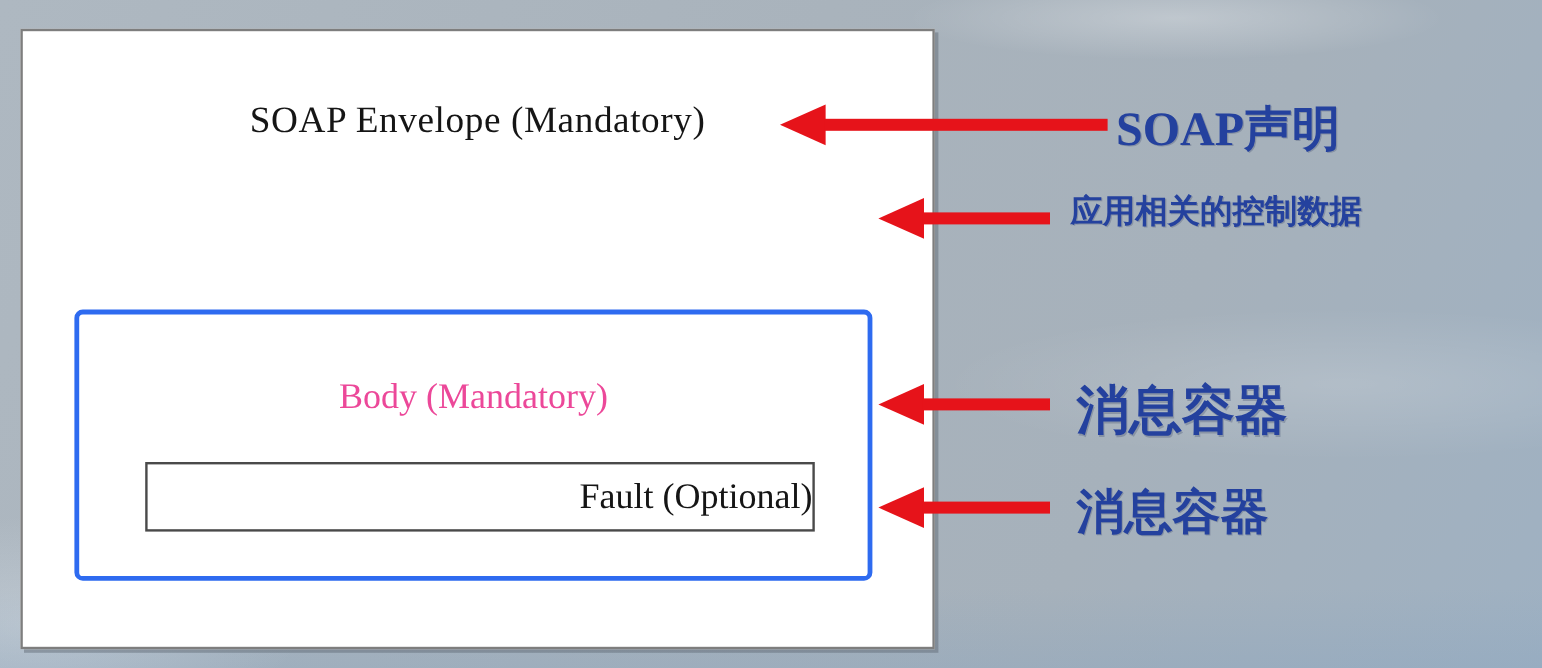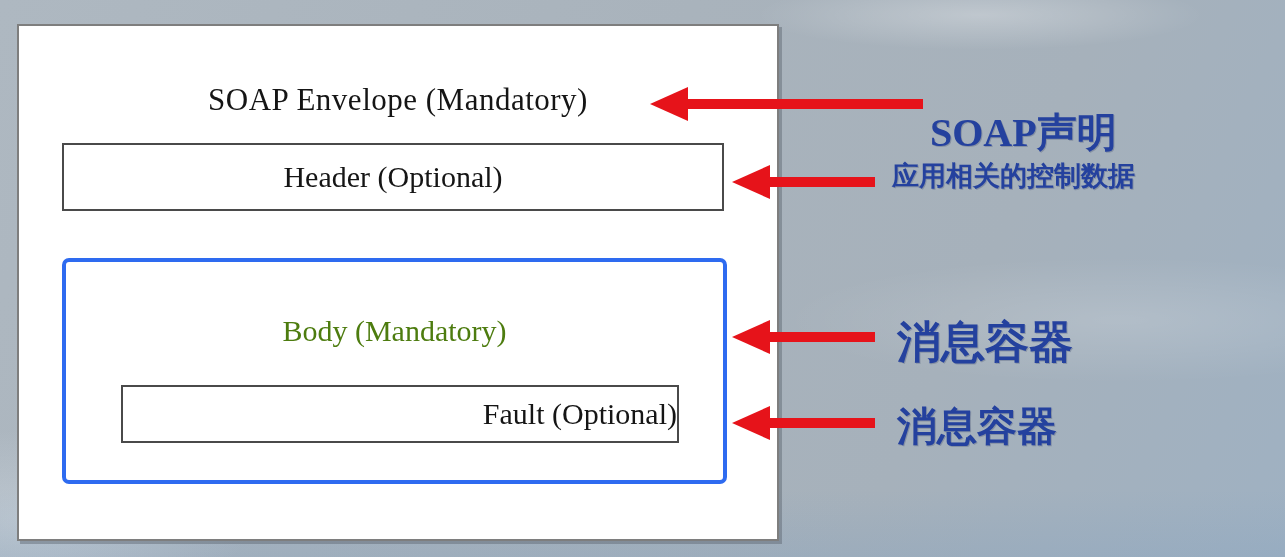--- a/index.html
+++ b/index.html
@@ -65,21 +65,21 @@
     width: 665px; height: 226px;
     border: 4px solid var(--body-border-blue, #2e6bf0);
     border-radius: 7px;
   }
   .body-label {
     position: absolute;
     left: 0; right: 0; top: 52px;
     text-align: center;
     font-family: "Liberation Serif", serif;
     font-size: 30px;
-    color: #4d7c0f;
+    color: #ec4899;
   }
   .fault-box {
     position: absolute;
     left: 55px; top: 123px;
     width: 558px; height: 58px;
     border: 2px solid var(--inner-border-gray, #4a4a4a);
     display: flex; align-items: center; justify-content: flex-end;
   }
 
   
@@ -112,37 +112,33 @@
     position: absolute;
     color: var(--annotation-blue, #24419e);
     font-weight: bold;
     white-space: nowrap;
     text-shadow: 1px 1px 0 rgba(40,50,90,0.25);
   }
   .anno-1 {
     left: 930px; top: 80px;
     font-size: 40px;
     font-family: "Liberation Serif", serif;
-    margin-top: 25px;
   }
   .anno-2 { left: 892px; top: 158px; font-size: 27px; }
   .anno-3 { left: 897px; top: 313px; font-size: 44px; }
   .anno-4 { left: 897px; top: 399px; font-size: 40px; }
 </style>
 </head>
 <body>
 
 <div class="screen">
 
   <div class="panel">
     <div class="envelope-title">SOAP Envelope (Mandatory)</div>
 
-    <div class="header-box">
-      <span>Header (Optional)</span>
-    </div>
 
     <div class="body-box">
       <div class="body-label">Body (Mandatory)</div>
 
       <div class="fault-box">
         <span>Fault (Optional)</span>
       </div>
     </div>
   </div>
 

